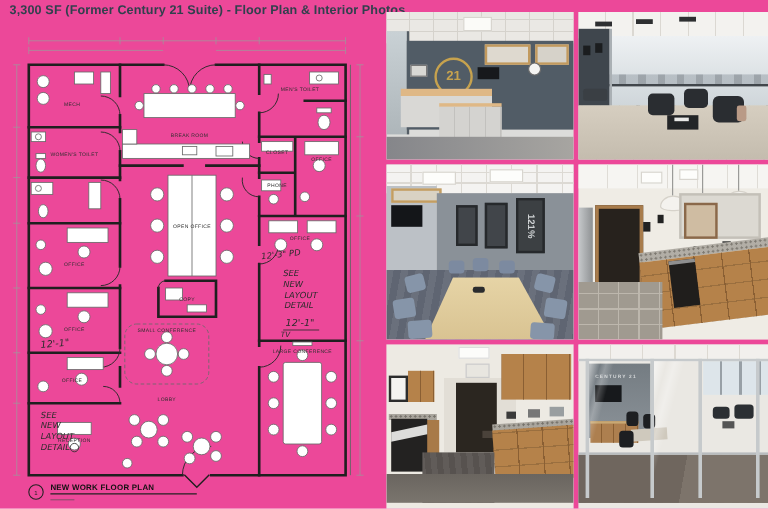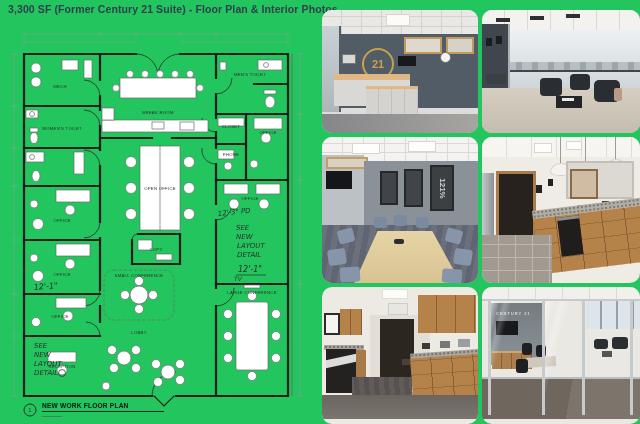--- a/index.html
+++ b/index.html
@@ -1,26 +1,26 @@
 <!DOCTYPE html>
 <html><head>
 <meta charset="utf-8">
 <style>
   html,body{margin:0;padding:0;background:#fff;}
   body{width:640px;height:424px;font-family:"Liberation Sans",sans-serif;position:relative;overflow:hidden;}
-  .canvas{position:relative;width:640px;height:424px;background:#22c55e;}
+  .canvas{position:relative;width:640px;height:424px;background:#ec4899;}
   .page-title{position:absolute;left:8px;top:3px;font-size:10.5px;font-weight:bold;color:#31404d;letter-spacing:.1px;}
   .plan{position:absolute;left:4px;top:18px;width:314px;height:406px;}
   .plan svg{width:100%;height:100%;display:block;}
   .room-label{font-size:4.2px;fill:#2e2e2e;letter-spacing:.3px;text-anchor:middle;font-family:"Liberation Sans",sans-serif;}
   .hand{font-family:"DejaVu Sans",sans-serif;font-style:italic;fill:#2c2c2c;}
   .plan-title{font-size:6.6px;font-weight:bold;fill:#111;letter-spacing:.2px;font-family:"Liberation Sans",sans-serif;}
   .photos{position:absolute;left:322px;top:10px;width:318px;height:414px;display:grid;
           grid-template-columns:156px 158px;grid-template-rows:123px 146px 137px;gap:4px;}
-  .photo{position:relative;overflow:hidden;background:#dcdcda;border-radius:10px;}
+  .photo{position:relative;overflow:hidden;background:#dcdcda;}
   .a{position:absolute;}
 </style>
 </head>
 <body>
 
 <div class="canvas">
 
   <div class="page-title">3,300 SF (Former Century 21 Suite) - Floor Plan &amp; Interior Photos</div>
 
   <div class="plan">

